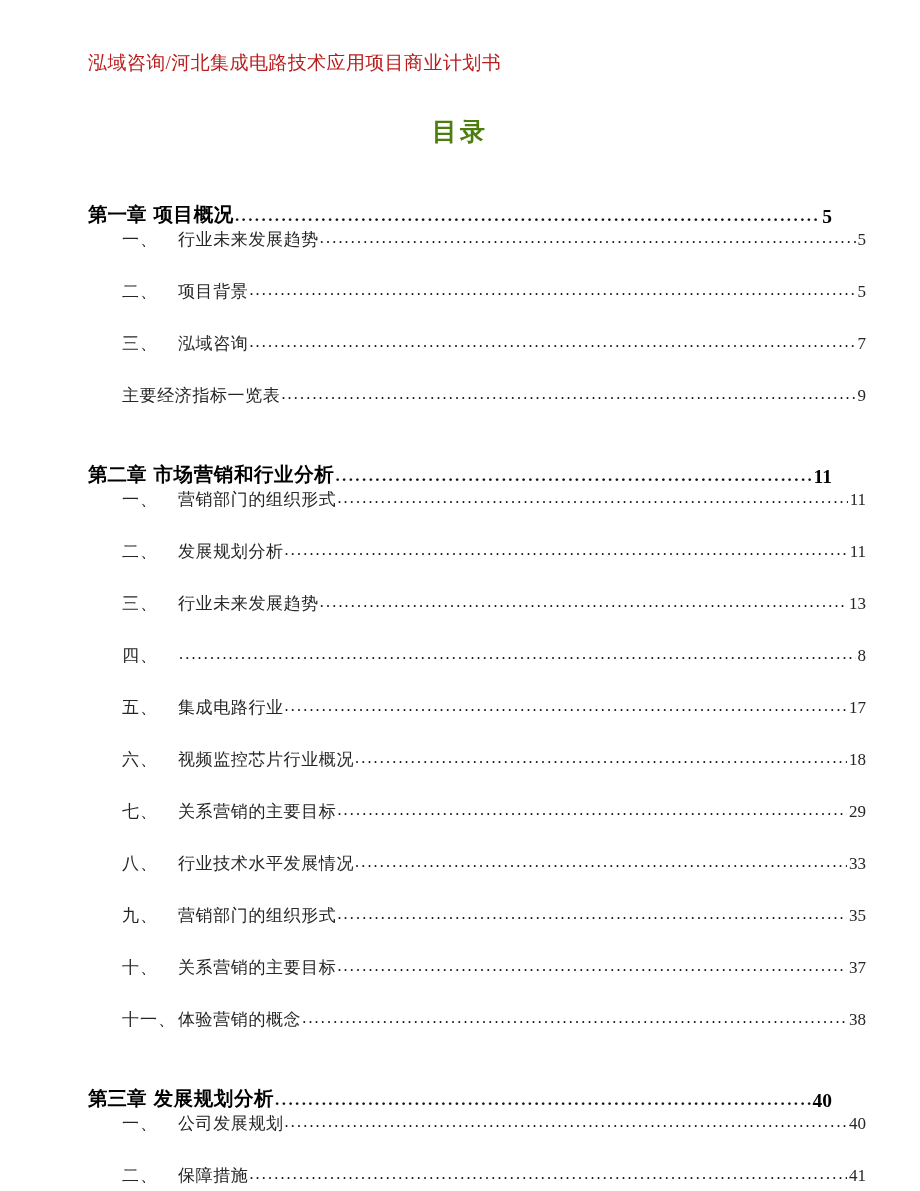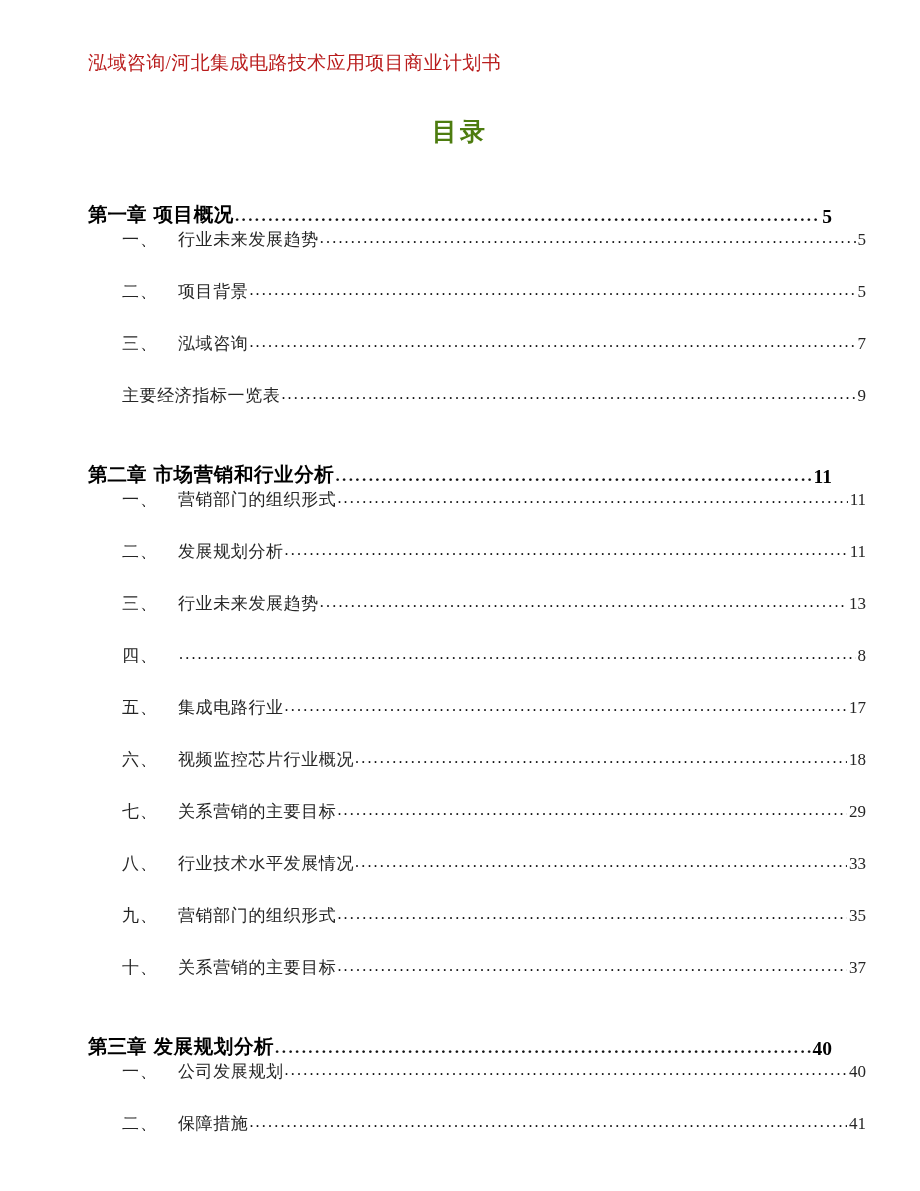--- a/index.html
+++ b/index.html
@@ -228,20 +228,26 @@
         <span class="label">营销部门的组织形式</span>
         <span class="leader"></span>
         <span class="pageno">35</span>
       </div>
       <div class="toc-entry level-2">
         <span class="num">十、</span>
         <span class="label">关系营销的主要目标</span>
         <span class="leader"></span>
         <span class="pageno">37</span>
       </div>
+      <div class="toc-entry level-2">
+        <span class="num">十一、</span>
+        <span class="label">体验营销的概念</span>
+        <span class="leader"></span>
+        <span class="pageno">38</span>
+      </div>
       <div class="toc-entry level-1">
         <span class="num">第三章</span>
         <span class="label">发展规划分析</span>
         <span class="leader"></span>
         <span class="pageno">40</span>
       </div>
       <div class="toc-entry level-2">
         <span class="num">一、</span>
         <span class="label">公司发展规划</span>
         <span class="leader"></span>

